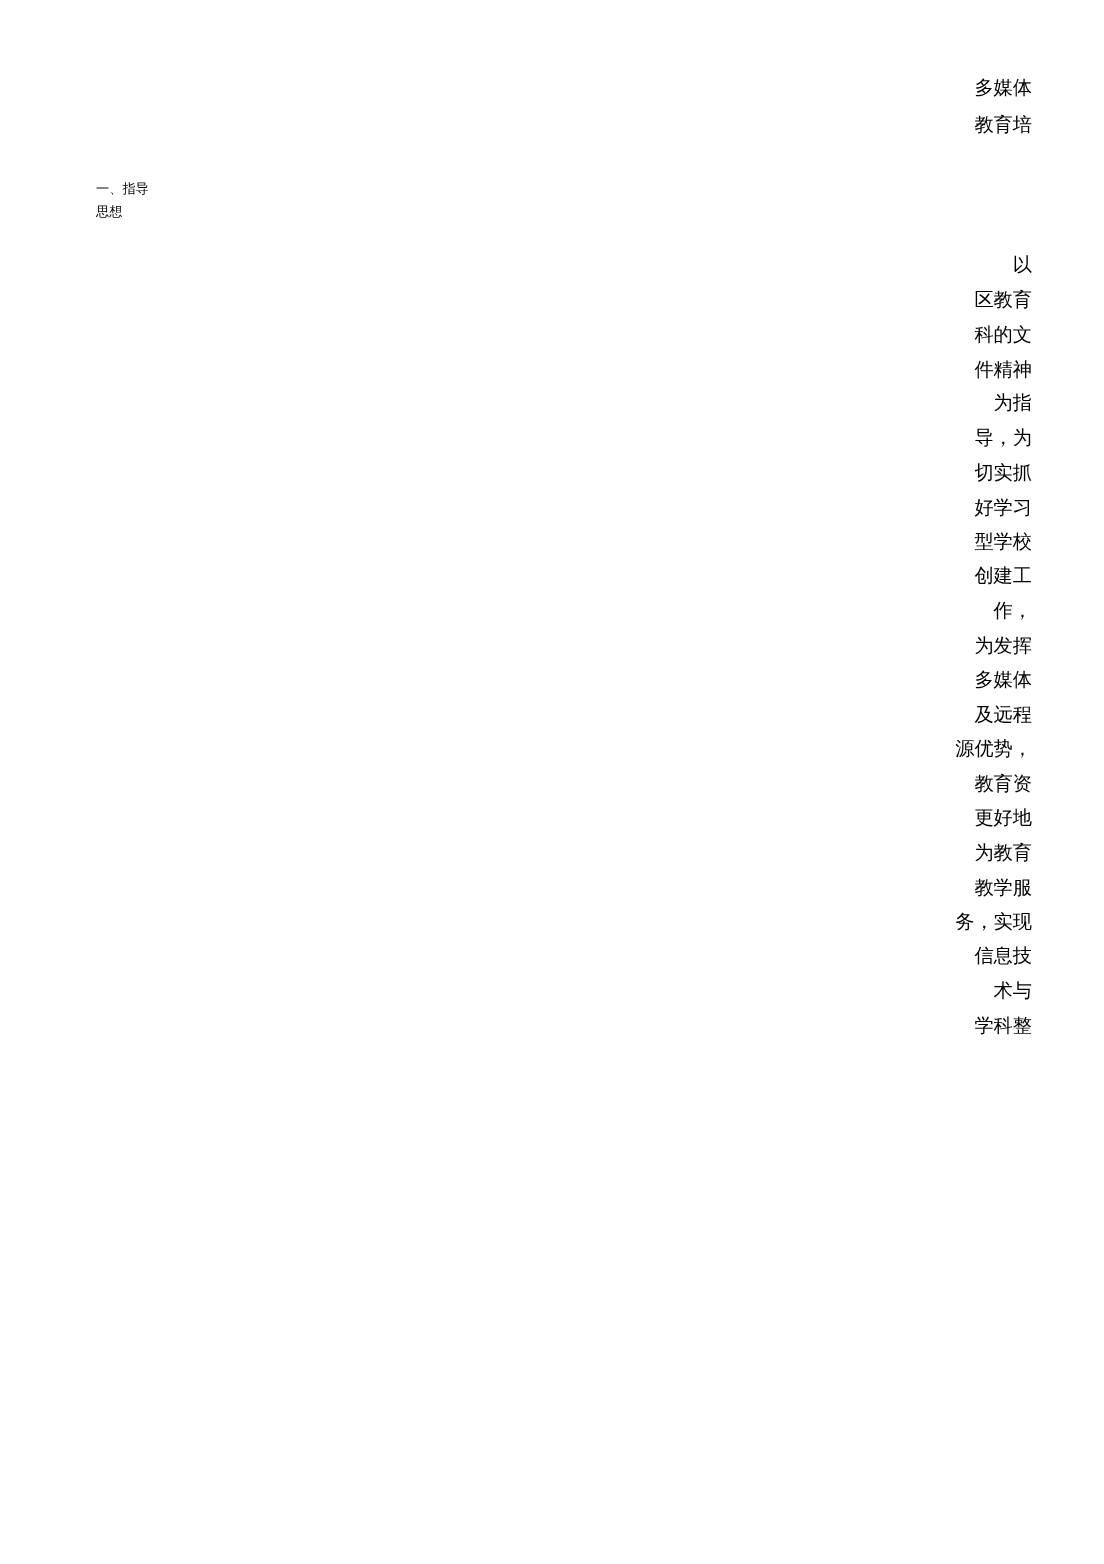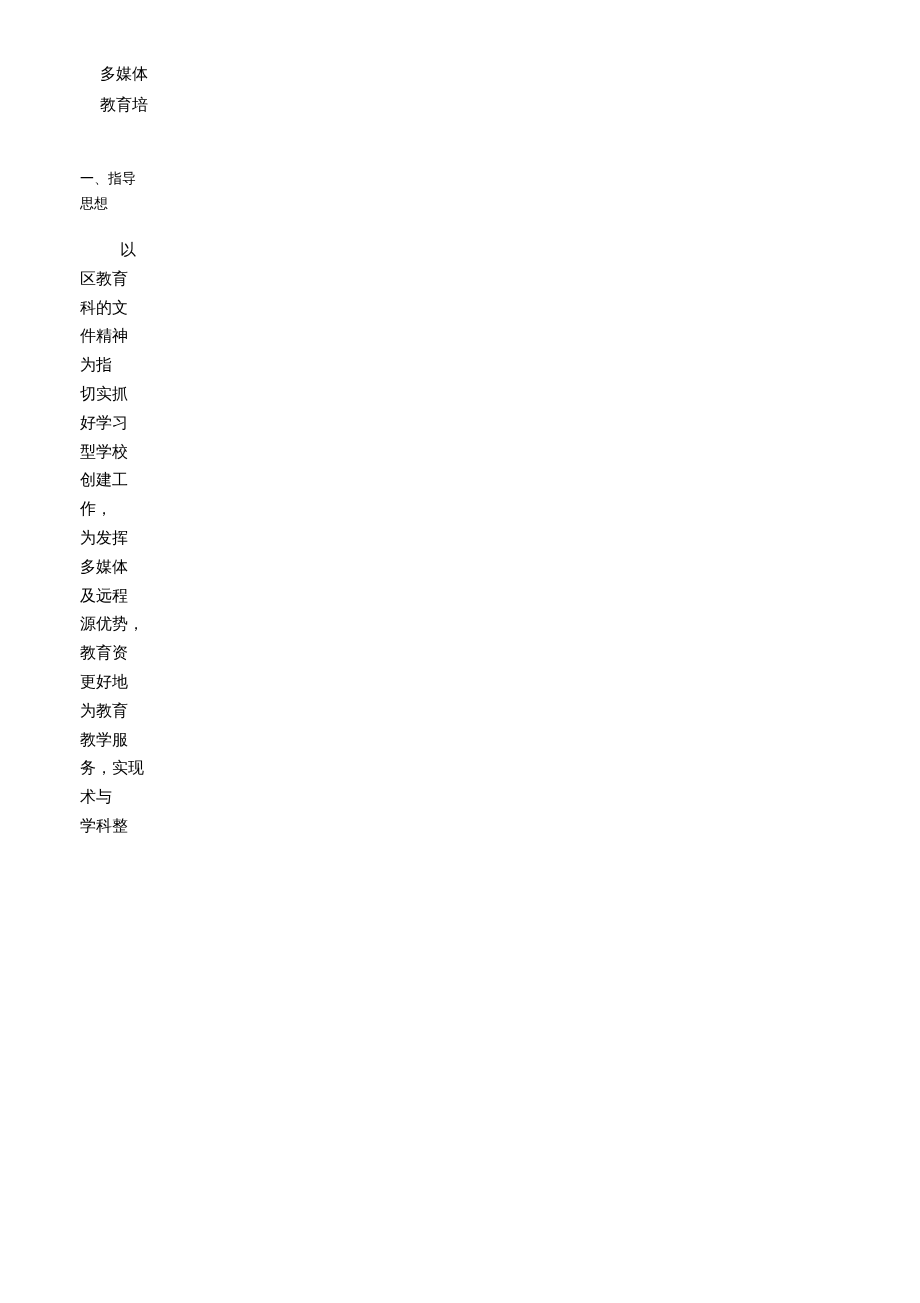--- a/index.html
+++ b/index.html
@@ -17,35 +17,35 @@
       color: #000000;
       line-height: 1.8;
     }
 
     .page-content {
       padding: 60px 60px 60px 80px;
       max-width: 920px;
     }
 
     .text-block {
-      text-align: left;
+      text-align: right;
       word-break: break-all;
     }
 
     .title-line {
       margin-left: 20px;
       margin-bottom: 2px;
       font-size: 16px;
       line-height: 1.8;
     }
 
     .section-header {
-      margin-top: 24px;
+      margin-top: 7px;
       margin-bottom: 4px;
-      font-size: 14px;
+      font-size: 11px;
       line-height: 1.8;
     }
 
     .body-text {
       font-size: 16px;
       line-height: 1.8;
       margin-bottom: 2px;
     }
 
     .indent {
@@ -70,31 +70,33 @@
   </div>
 
   <div style="height: 16px;"></div>
 
   <div class="text-block body-text">
     <div class="indent">以</div>
     <div>区教育</div>
     <div>科的文</div>
     <div>件精神</div>
     <div>为指</div>
+    <div>导，为</div>
     <div>切实抓</div>
     <div>好学习</div>
     <div>型学校</div>
     <div>创建工</div>
     <div>作，</div>
     <div>为发挥</div>
     <div>多媒体</div>
     <div>及远程</div>
     <div>源优势，</div>
     <div>教育资</div>
     <div>更好地</div>
     <div>为教育</div>
     <div>教学服</div>
     <div>务，实现</div>
+    <div>信息技</div>
     <div>术与</div>
     <div>学科整</div>
   </div>
 
 </div>
 
 </body></html>

